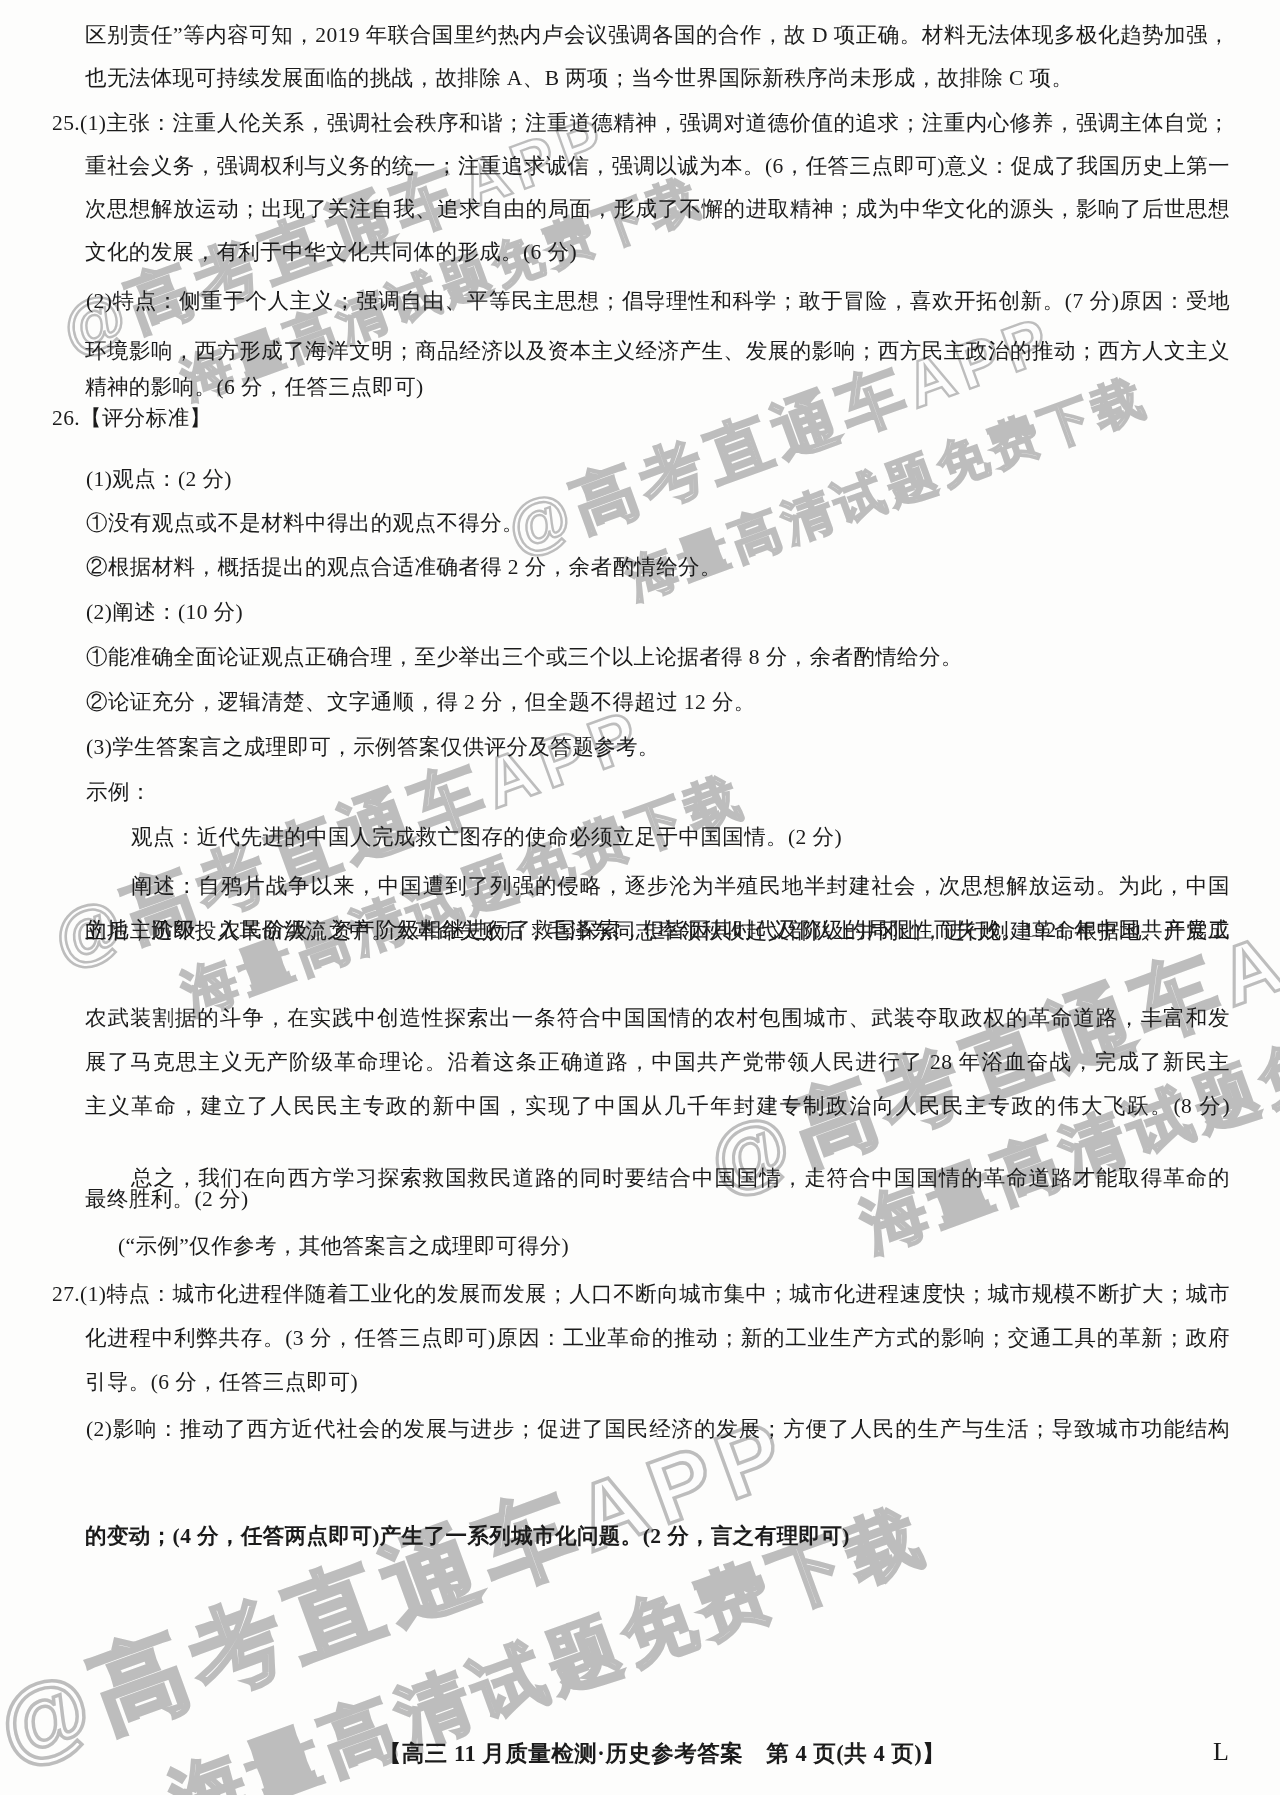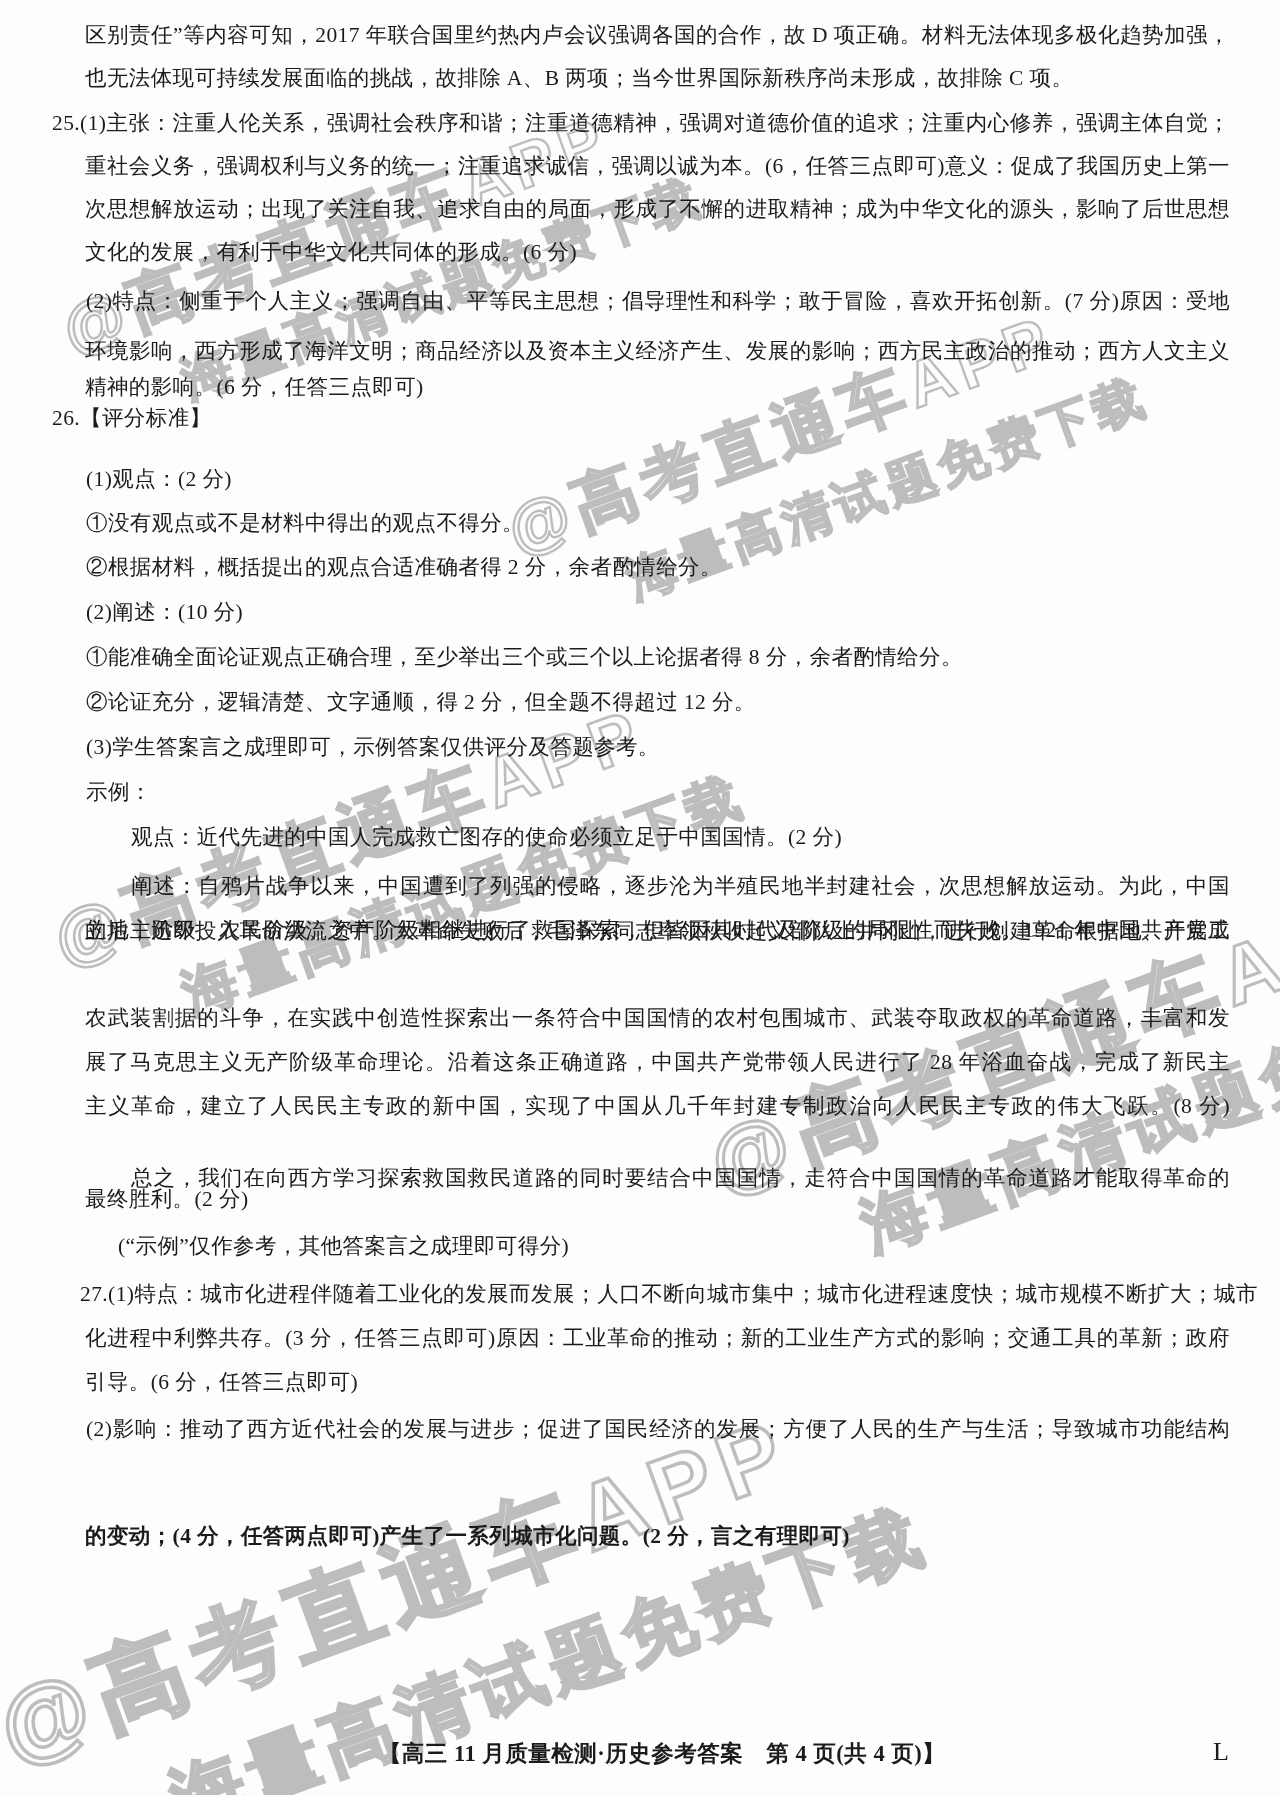--- a/index.html
+++ b/index.html
@@ -100,21 +100,21 @@
     <div class="wm-l1">@高考直通车APP</div>
     <div class="wm-l2">海量高清试题免费下载</div>
   </div>
       <div class="wm" style="left: 130px; top: 1555px; transform: rotate(-20deg) scale(1.45);">
     <div class="wm-l1">@高考直通车APP</div>
     <div class="wm-l2">海量高清试题免费下载</div>
   </div>
     </div>
 
   <div>
-      <div class="line i-cont justify" style="top: 20px; width: 1145px;">区别责任”等内容可知，2017 年联合国里约热内卢会议强调各国的合作，故 D 项正确。材料无法体现多极化趋势加强，</div>
+      <div class="line i-cont justify" style="top: 20px; width: 1145px;">区别责任”等内容可知，2019 年联合国里约热内卢会议强调各国的合作，故 D 项正确。材料无法体现多极化趋势加强，</div>
       <div class="line i-cont" style="top: 63px;">也无法体现可持续发展面临的挑战，故排除 A、B 两项；当今世界国际新秩序尚未形成，故排除 C 项。</div>
       <div class="line i-num justify" style="top: 108px; width: 1178px;">25.(1)主张：注重人伦关系，强调社会秩序和谐；注重道德精神，强调对道德价值的追求；注重内心修养，强调主体自觉；注</div>
       <div class="line i-cont justify" style="top: 151px; width: 1145px;">重社会义务，强调权利与义务的统一；注重追求诚信，强调以诚为本。(6，任答三点即可)意义：促成了我国历史上第一</div>
       <div class="line i-cont justify" style="top: 194px; width: 1145px;">次思想解放运动；出现了关注自我、追求自由的局面，形成了不懈的进取精神；成为中华文化的源头，影响了后世思想</div>
       <div class="line i-cont" style="top: 237px;">文化的发展，有利于中华文化共同体的形成。(6 分)</div>
       <div class="line i-sub justify" style="top: 286px; width: 1144px;">(2)特点：侧重于个人主义；强调自由、平等民主思想；倡导理性和科学；敢于冒险，喜欢开拓创新。(7 分)原因：受地理</div>
       <div class="line i-cont justify" style="top: 336px; width: 1145px;">环境影响，西方形成了海洋文明；商品经济以及资本主义经济产生、发展的影响；西方民主政治的推动；西方人文主义</div>
       <div class="line i-cont" style="top: 372px;">精神的影响。(6 分，任答三点即可)</div>
       <div class="line i-num" style="top: 403px;">26.【评分标准】</div>
       <div class="line i-sub" style="top: 464px;">(1)观点：(2 分)</div>
@@ -128,21 +128,21 @@
       <div class="line i-para" style="top: 822px;">观点：近代先进的中国人完成救亡图存的使命必须立足于中国国情。(2 分)</div>
       <div class="line i-para justify" style="top: 871px; width: 1099px;">阐述：自鸦片战争以来，中国遭到了列强的侵略，逐步沦为半殖民地半封建社会，次思想解放运动。为此，中国</div>
       <div class="line i-cont justify" style="top: 915px; width: 1145px;">的地主阶级、农民阶级、资产阶级相继进行了救国探索，但皆因其时代及阶级的局限性而失败。1921 年中国共产党成</div>
       <div class="line i-cont justify" style="top: 916px; width: 1145px;">立后，迅即投入革命洪流之中。大革命失败后，毛泽东同志率领秋收起义部队上井冈山，进行创建革命根据地、开展工</div>
       <div class="line i-cont justify" style="top: 1003px; width: 1145px;">农武装割据的斗争，在实践中创造性探索出一条符合中国国情的农村包围城市、武装夺取政权的革命道路，丰富和发</div>
       <div class="line i-cont justify" style="top: 1047px; width: 1145px;">展了马克思主义无产阶级革命理论。沿着这条正确道路，中国共产党带领人民进行了 28 年浴血奋战，完成了新民主</div>
       <div class="line i-cont justify" style="top: 1091px; width: 1145px;">主义革命，建立了人民民主专政的新中国，实现了中国从几千年封建专制政治向人民民主专政的伟大飞跃。(8 分)</div>
       <div class="line i-para justify" style="top: 1139px; width: 1099px; margin-top: 24px;">总之，我们在向西方学习探索救国救民道路的同时要结合中国国情，走符合中国国情的革命道路才能取得革命的</div>
       <div class="line i-cont" style="top: 1184px;">最终胜利。(2 分)</div>
       <div class="line i-note" style="top: 1231px;">(“示例”仅作参考，其他答案言之成理即可得分)</div>
-      <div class="line i-num justify" style="top: 1279px; width: 1178px; margin-left: 28px;">27.(1)特点：城市化进程伴随着工业化的发展而发展；人口不断向城市集中；城市化进程速度快；城市规模不断扩大；城市</div>
+      <div class="line i-num justify" style="top: 1279px; width: 1178px;">27.(1)特点：城市化进程伴随着工业化的发展而发展；人口不断向城市集中；城市化进程速度快；城市规模不断扩大；城市</div>
       <div class="line i-cont justify" style="top: 1323px; width: 1145px;">化进程中利弊共存。(3 分，任答三点即可)原因：工业革命的推动；新的工业生产方式的影响；交通工具的革新；政府的</div>
       <div class="line i-cont" style="top: 1367px;">引导。(6 分，任答三点即可)</div>
       <div class="line i-sub justify" style="top: 1414px; width: 1144px;">(2)影响：推动了西方近代社会的发展与进步；促进了国民经济的发展；方便了人民的生产与生活；导致城市功能结构</div>
       <div class="line i-cont" style="top: 1521px; font-weight: bold;">的变动；(4 分，任答两点即可)产生了一系列城市化问题。(2 分，言之有理即可)</div>
     </div>
 
   <div class="footer">【高三 11 月质量检测·历史参考答案　第 4 页(共 4 页)】</div>
   <div class="page-letter">L</div>
 </div>
 

